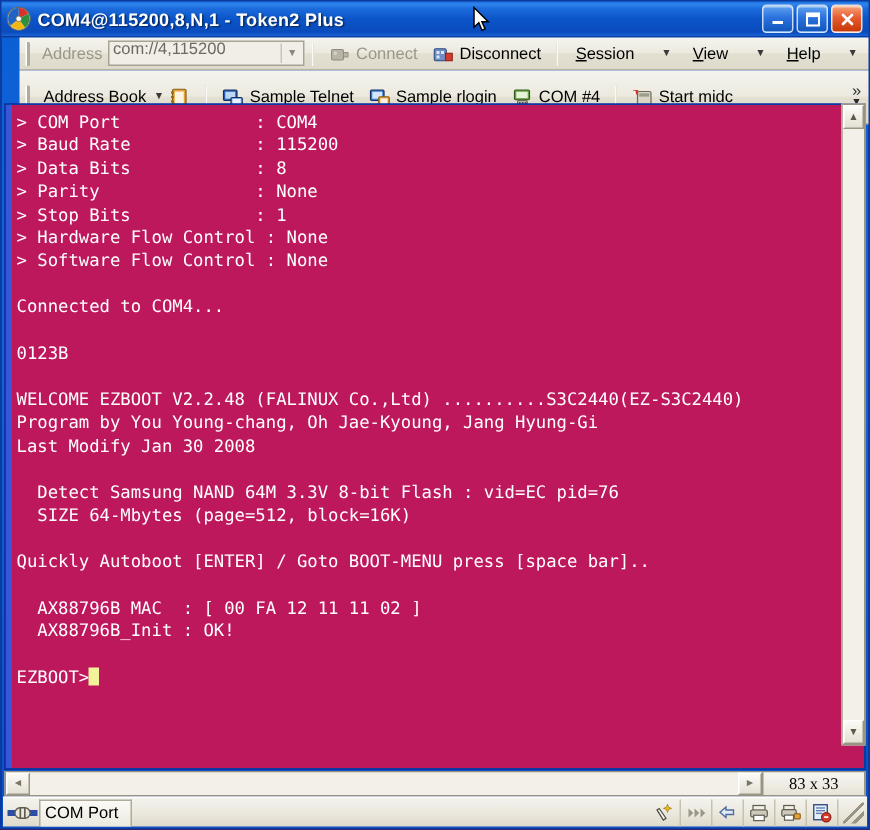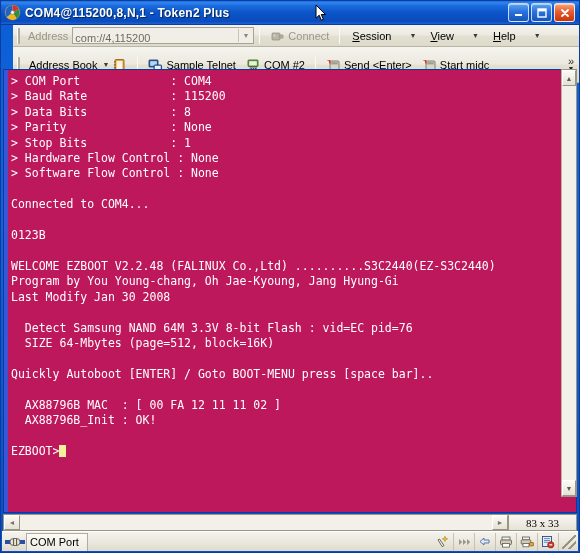--- a/index.html
+++ b/index.html
@@ -73,21 +73,21 @@
   .tb-sep {
     width: 1px; height: 16px; margin: 0 5px;
     background: #b5b0a0; border-right: 1px solid #fbfaf6;
     flex: 0 0 auto;
   }
   .tb-label { padding: 0 4px; color: #9b968a; }
 
   .addr-input {
     width: 182px; height: 17px;
     border: 1px solid #a9a395; background: #f0eee7;
-    display: flex; align-items: flex-start;
+    display: flex; align-items: flex-end;
     color: #6d6a61; font-size: 11px; padding: 4px 2px;
     position: relative;
   }
   .addr-input .combo-arrow {
     position: absolute; right: 1px; top: 1px;
     width: 14px; height: 13px;
     display: flex; align-items: center; justify-content: center;
     color: #8c887d; font-size: 7px;
     border-left: 1px solid #c9c4b5;
   }
@@ -255,20 +255,32 @@
     <div class="tb-btn disabled">
       <span class="ico">
         <svg width="15" height="14" viewBox="0 0 15 14">
           <rect x="2" y="4" width="8" height="7" rx="1" fill="#b9b4a6" stroke="#8e8a7e" stroke-width="0.7"></rect>
           <rect x="10" y="6" width="3" height="3" fill="#b9b4a6" stroke="#8e8a7e" stroke-width="0.6"></rect>
           <rect x="3.5" y="5.5" width="2" height="2" fill="#d7d3c7"></rect>
         </svg>
       </span>
       <span>Connect</span>
     </div>
+    <div class="tb-btn">
+      <span class="ico">
+        <svg width="15" height="14" viewBox="0 0 15 14">
+          <rect x="1.5" y="3.5" width="8" height="8" rx="1" fill="#6f8fc4" stroke="#2d4a7c" stroke-width="0.7"></rect>
+          <rect x="3" y="5" width="2" height="2" fill="#d8e6f7"></rect>
+          <rect x="6" y="5" width="2" height="2" fill="#d8e6f7"></rect>
+          <rect x="3" y="8" width="2" height="2" fill="#d8e6f7"></rect>
+          <rect x="9" y="6.5" width="4.5" height="5" fill="#d23b2e" stroke="#8f1f16" stroke-width="0.7"></rect>
+        </svg>
+      </span>
+      <span>Disconnect</span>
+    </div>
     <div class="tb-sep"></div>
     <div class="tb-btn menu-btn">
       <span><u>S</u><span>ession</span></span>
       <span class="caret">▼</span>
     </div>
     <div class="tb-btn menu-btn">
       <span><u>V</u><span>iew</span></span>
       <span class="caret">▼</span>
     </div>
     <div class="tb-btn menu-btn">
@@ -299,48 +311,48 @@
         <svg width="15" height="14" viewBox="0 0 15 14">
           <rect x="1" y="2" width="9" height="7" rx="0.8" fill="#2e63b8" stroke="#12305f" stroke-width="0.8"></rect>
           <rect x="2.2" y="3.2" width="6.6" height="4.6" fill="#bcd6f5"></rect>
           <rect x="6" y="7" width="7.5" height="5.5" rx="0.8" fill="#7fa8e0" stroke="#12305f" stroke-width="0.8"></rect>
           <rect x="7" y="8" width="5.5" height="3.5" fill="#e8f1fc"></rect>
         </svg>
       </span>
       <span>Sample Telnet</span>
     </div>
 
+    <div class="tb-btn">
+      <span class="ico">
+        <svg width="15" height="14" viewBox="0 0 15 14">
+          <rect x="1" y="2" width="9" height="7" rx="0.8" fill="#3f7fd0" stroke="#12305f" stroke-width="0.8"></rect>
+          <rect x="2.2" y="3.2" width="6.6" height="4.6" fill="#d4e6fb"></rect>
+          <rect x="6.5" y="6.5" width="7" height="6" rx="0.8" fill="#e2a33c" stroke="#8a5c12" stroke-width="0.8"></rect>
+          <rect x="7.6" y="7.6" width="4.8" height="3.8" fill="#fdf3df"></rect>
+        </svg>
+      </span>
+      <span>Sample rlogin</span>
+    </div>
 
     <div class="tb-btn">
       <span class="ico">
         <svg width="15" height="14" viewBox="0 0 15 14">
           <rect x="2" y="2" width="10" height="6.5" rx="0.8" fill="#6fa347" stroke="#2f5a1d" stroke-width="0.8"></rect>
           <rect x="3.2" y="3.2" width="7.6" height="4.2" fill="#e7f3d9"></rect>
           <rect x="4" y="9" width="6.5" height="3.2" rx="0.6" fill="#b8b3a3" stroke="#6c685b" stroke-width="0.7"></rect>
           <rect x="5" y="10" width="1" height="1.4" fill="#4a4740"></rect>
           <rect x="7" y="10" width="1" height="1.4" fill="#4a4740"></rect>
           <rect x="9" y="10" width="1" height="1.4" fill="#4a4740"></rect>
         </svg>
       </span>
-      <span>COM #2</span>
+      <span>COM #4</span>
     </div>
 
     <div class="tb-sep"></div>
 
-    <div class="tb-btn">
-      <span class="ico">
-        <svg width="15" height="14" viewBox="0 0 15 14">
-          <rect x="4" y="3" width="9" height="9" rx="1" fill="#d9d4c4" stroke="#6c685b" stroke-width="0.8"></rect>
-          <rect x="5.2" y="4.2" width="6.6" height="2.2" fill="#9ba08a"></rect>
-          <path d="M1 2 l3.4 0 l0 4.4 z" fill="#d23b2e"></path>
-          <rect x="1.6" y="2.6" width="1.1" height="2.2" fill="#fff"></rect>
-        </svg>
-      </span>
-      <span>Send &lt;Enter&gt;</span>
-    </div>
 
     <div class="tb-btn">
       <span class="ico">
         <svg width="15" height="14" viewBox="0 0 15 14">
           <rect x="4" y="3" width="9" height="9" rx="1" fill="#d9d4c4" stroke="#6c685b" stroke-width="0.8"></rect>
           <rect x="5.2" y="4.2" width="6.6" height="2.2" fill="#9ba08a"></rect>
           <path d="M1 2 l3.4 0 l0 4.4 z" fill="#d23b2e"></path>
           <rect x="1.6" y="2.6" width="1.1" height="2.2" fill="#fff"></rect>
         </svg>
       </span>

